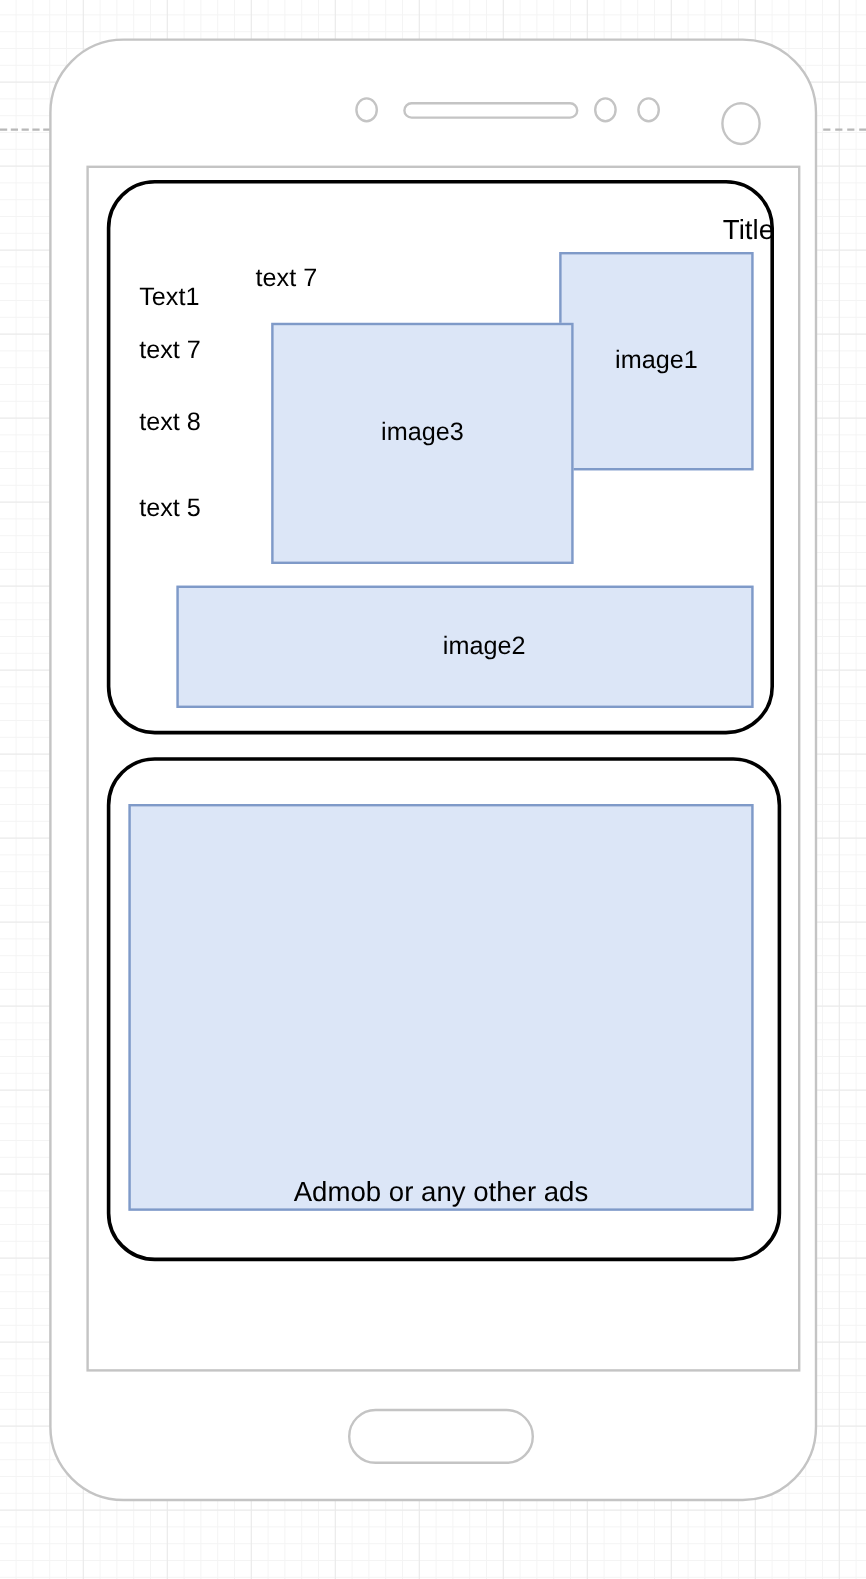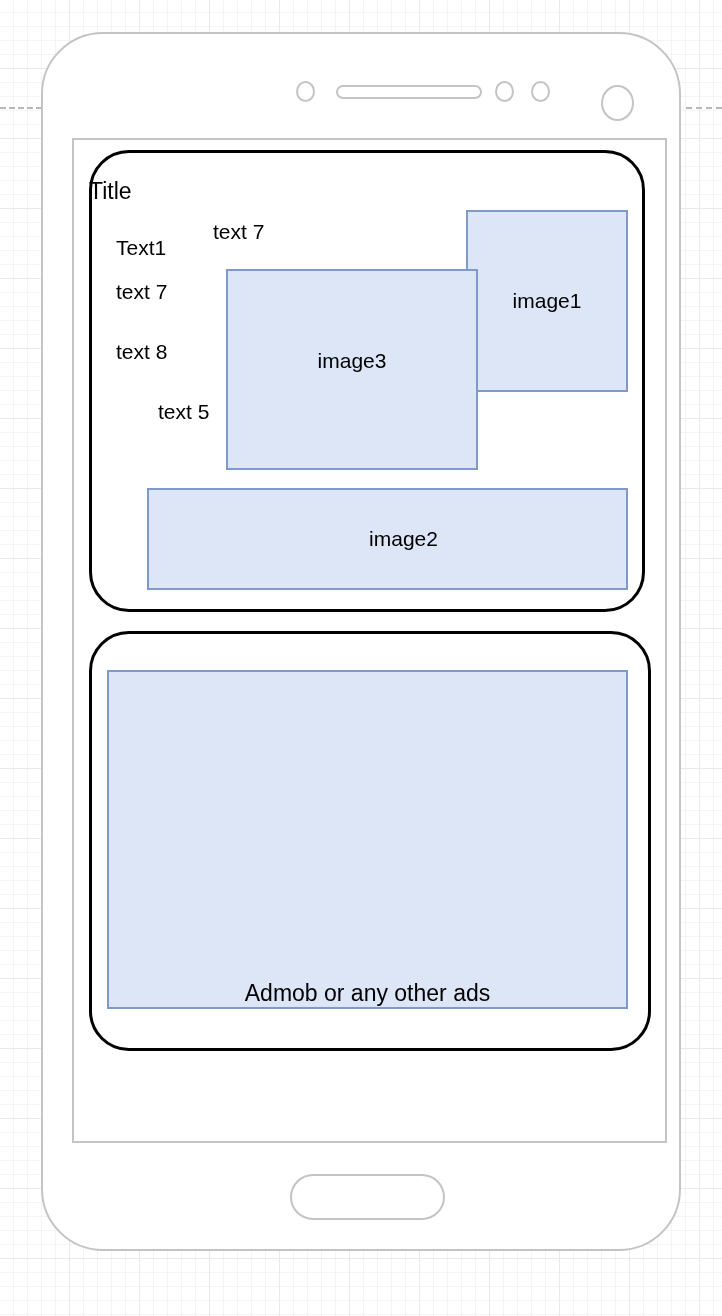--- a/index.html
+++ b/index.html
@@ -118,39 +118,39 @@
   }
   .card-main { left: 89px;  top: 150px; width: 556px; height: 462px; }
   .card-ads  { left: 89px;  top: 631px; width: 562px; height: 420px; }
 
   
   .title-text {
     position: absolute;
     left: 89px;
     top: 176px;
     width: 556px;
-    text-align: left;
+    text-align: right;
     font-size: 23px;
     color: #000000;
     line-height: 30px;
   }
 
   
   .text-label {
     position: absolute;
     font-size: 21px;
     color: #000000;
     line-height: 28px;
     white-space: nowrap;
   }
   .label-t1 { left: 116px; top: 234px; }
   .label-t2 { left: 213px; top: 218px; }
   .label-t3 { left: 116px; top: 278px; }
   .label-t4 { left: 116px; top: 338px; }
-  .label-t5 { left: 116px; top: 398px; margin-left: 42px; }
+  .label-t5 { left: 116px; top: 410px; }
 
   
   .img-box {
     position: absolute;
     background: #dce6f7;
     border: 2px solid #7f9ac8;
     box-sizing: border-box;
     display: flex;
     align-items: center;
     justify-content: center;

